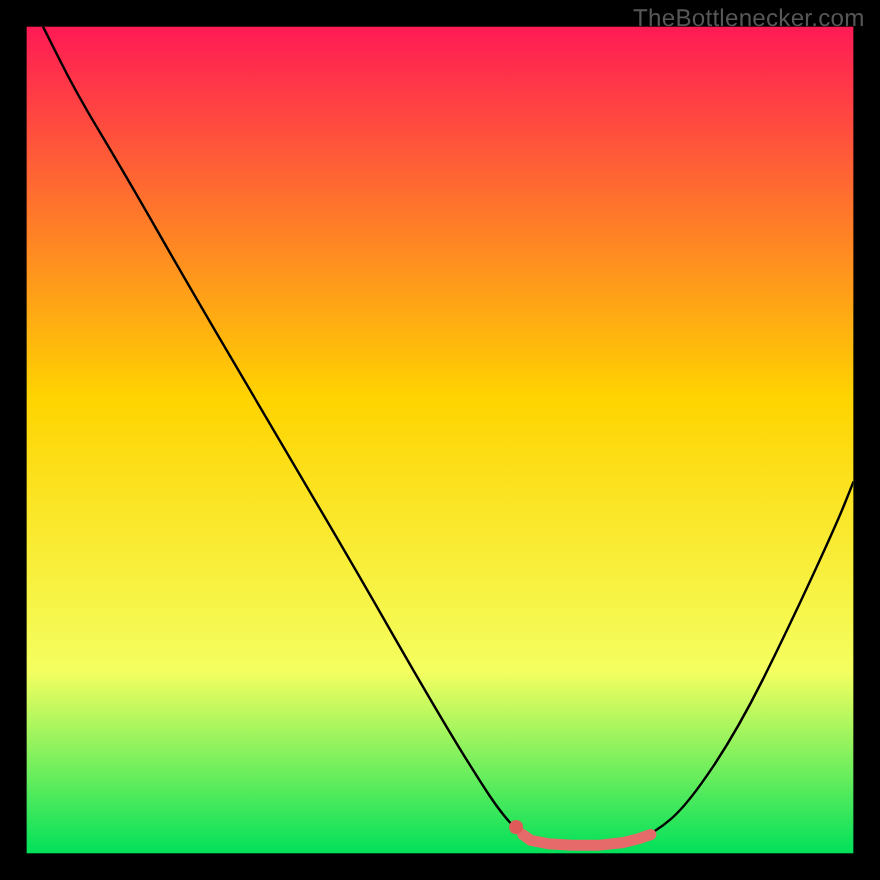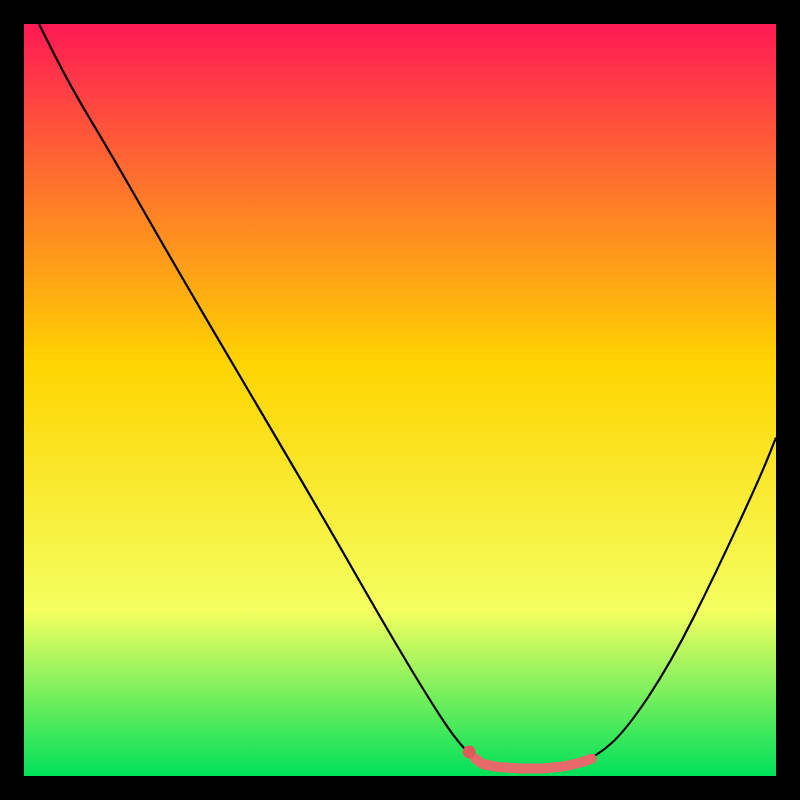--- a/index.html
+++ b/index.html
@@ -37,20 +37,21 @@
   .plot svg {
     display: block;
     width: 752px;
     height: 752px;
   }
 </style>
 </head>
 <body>
 
 <div class="outer">
+  <div class="watermark">TheBottlenecker.com</div>
   <div class="plot">
     <svg viewBox="0 0 752 752">
       <defs>
         <linearGradient id="bg" x1="0" y1="0" x2="0" y2="1">
           <stop id="g0" offset="0%" stop-color="#ff1a55"></stop>
           <stop id="g1" offset="45%" stop-color="#ffd400"></stop>
           <stop id="g2" offset="78%" stop-color="#f4ff60"></stop>
           <stop id="g3" offset="100%" stop-color="#00e05a"></stop>
         </linearGradient>
       </defs>

